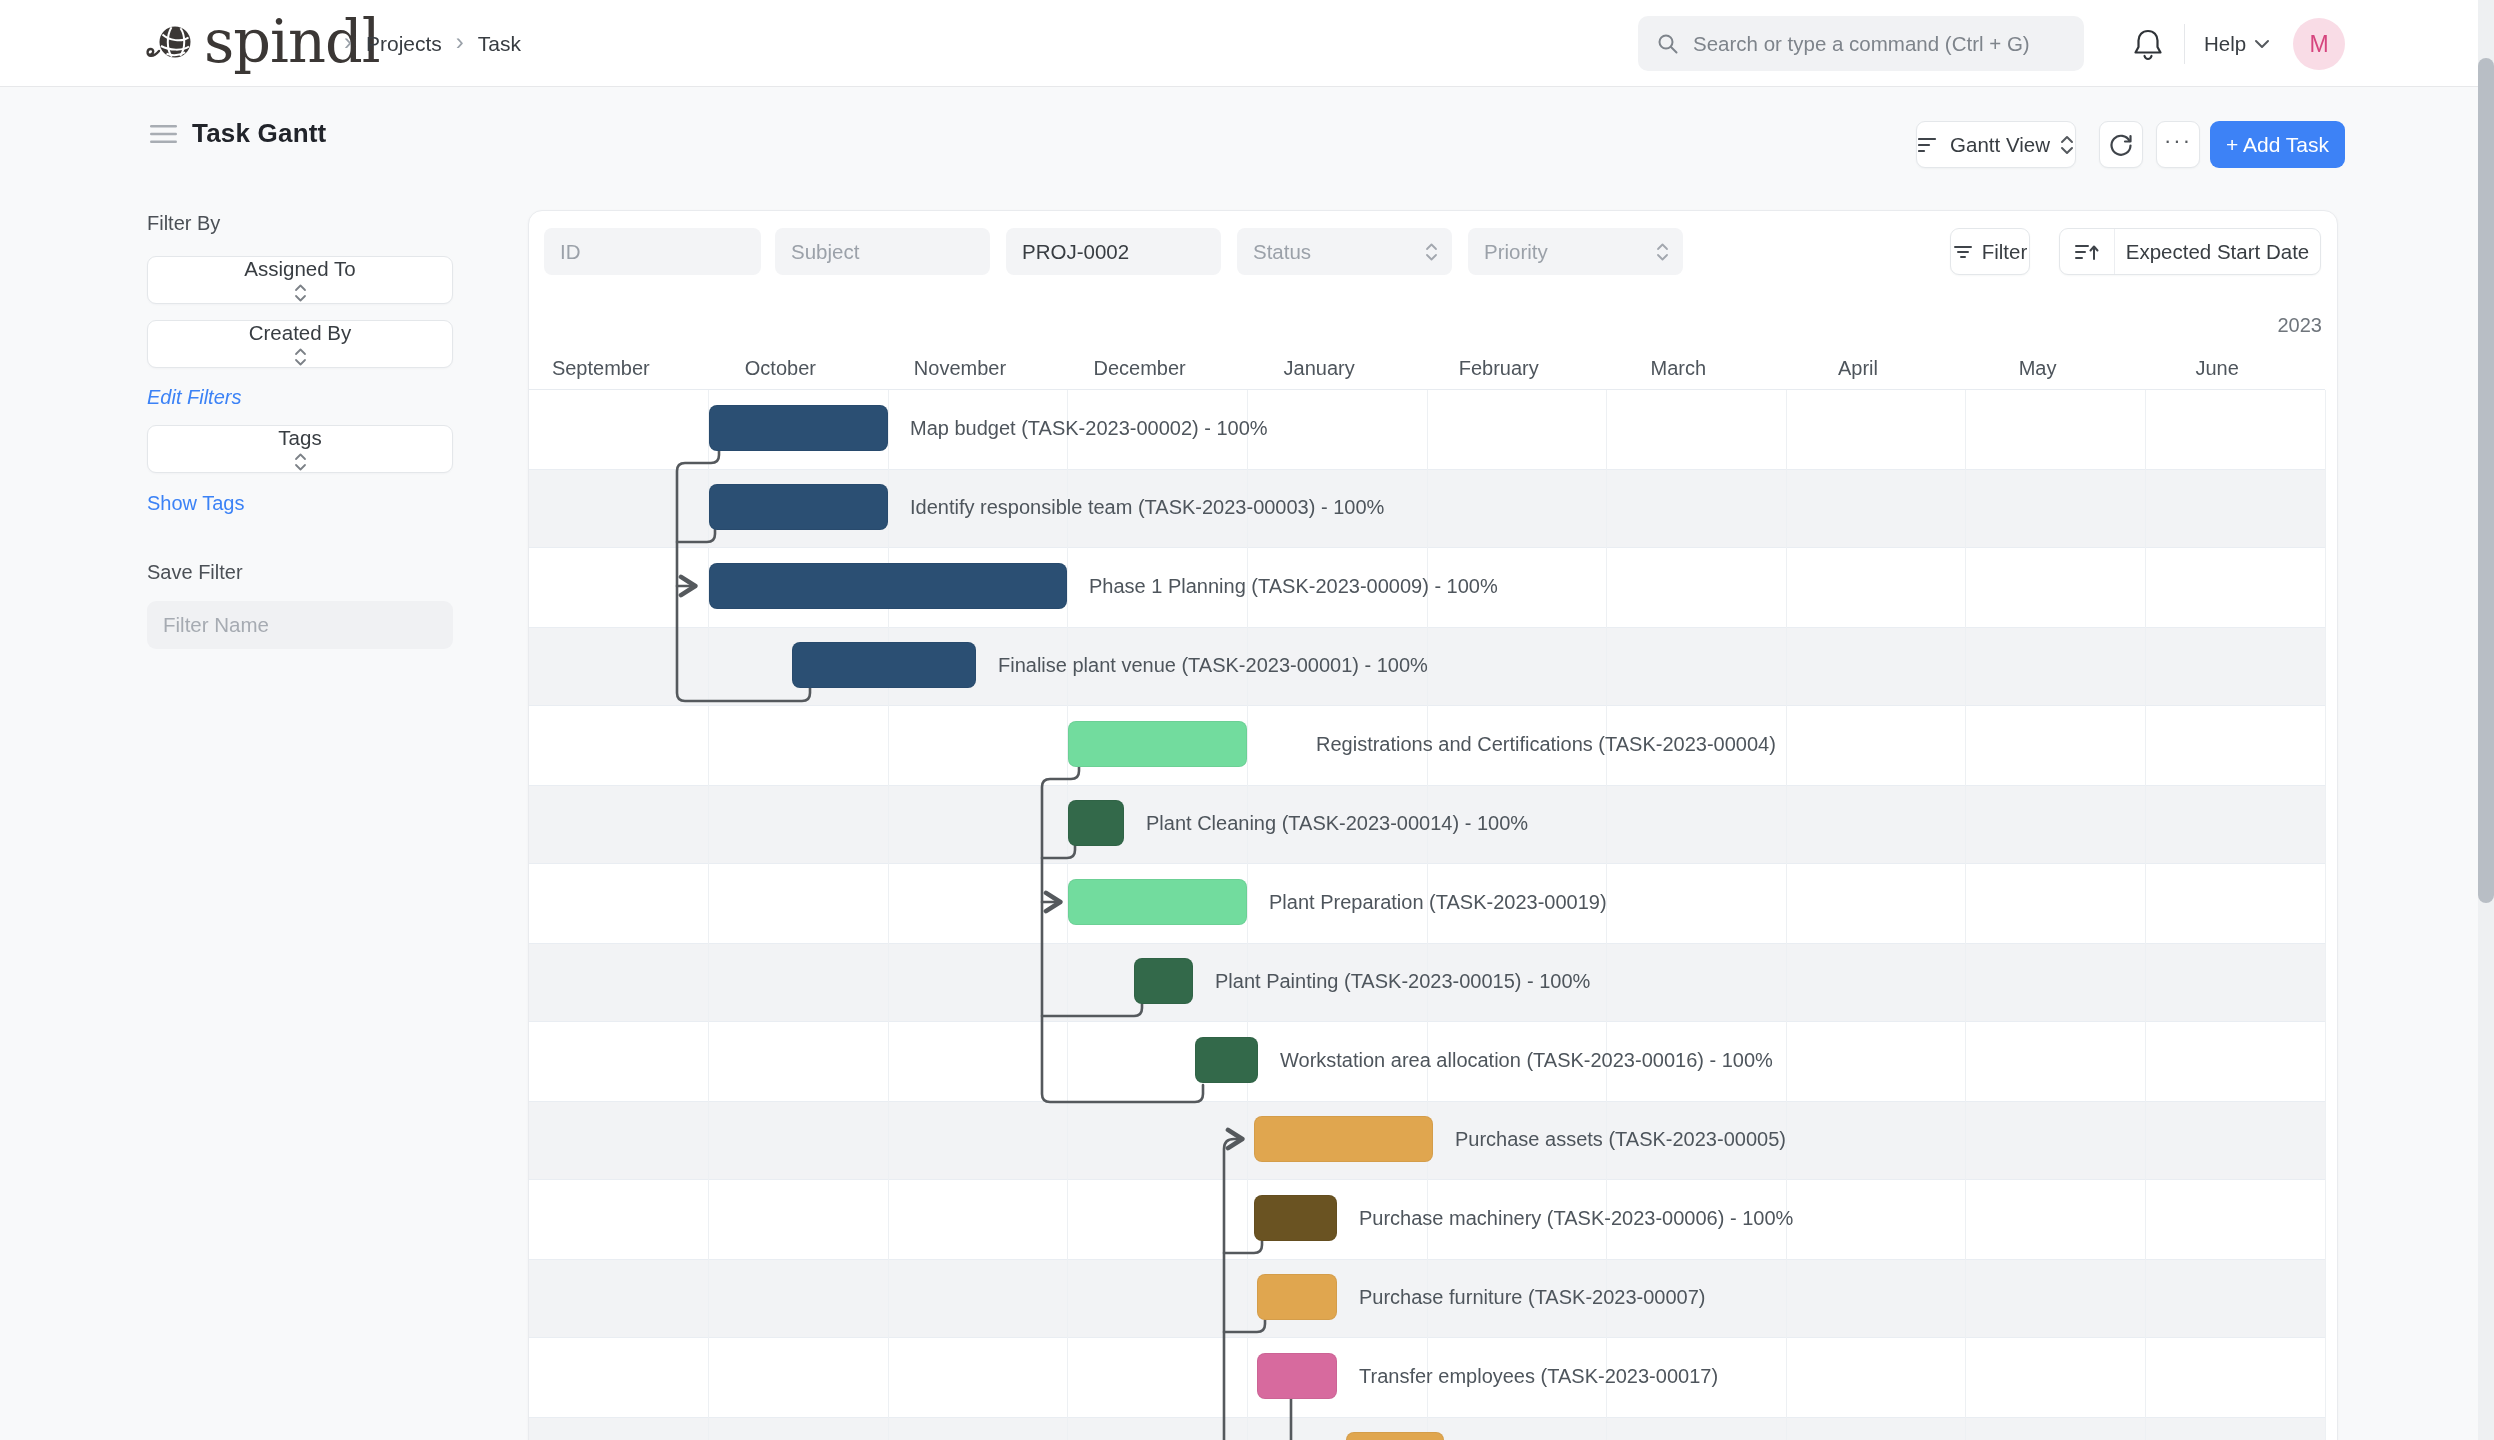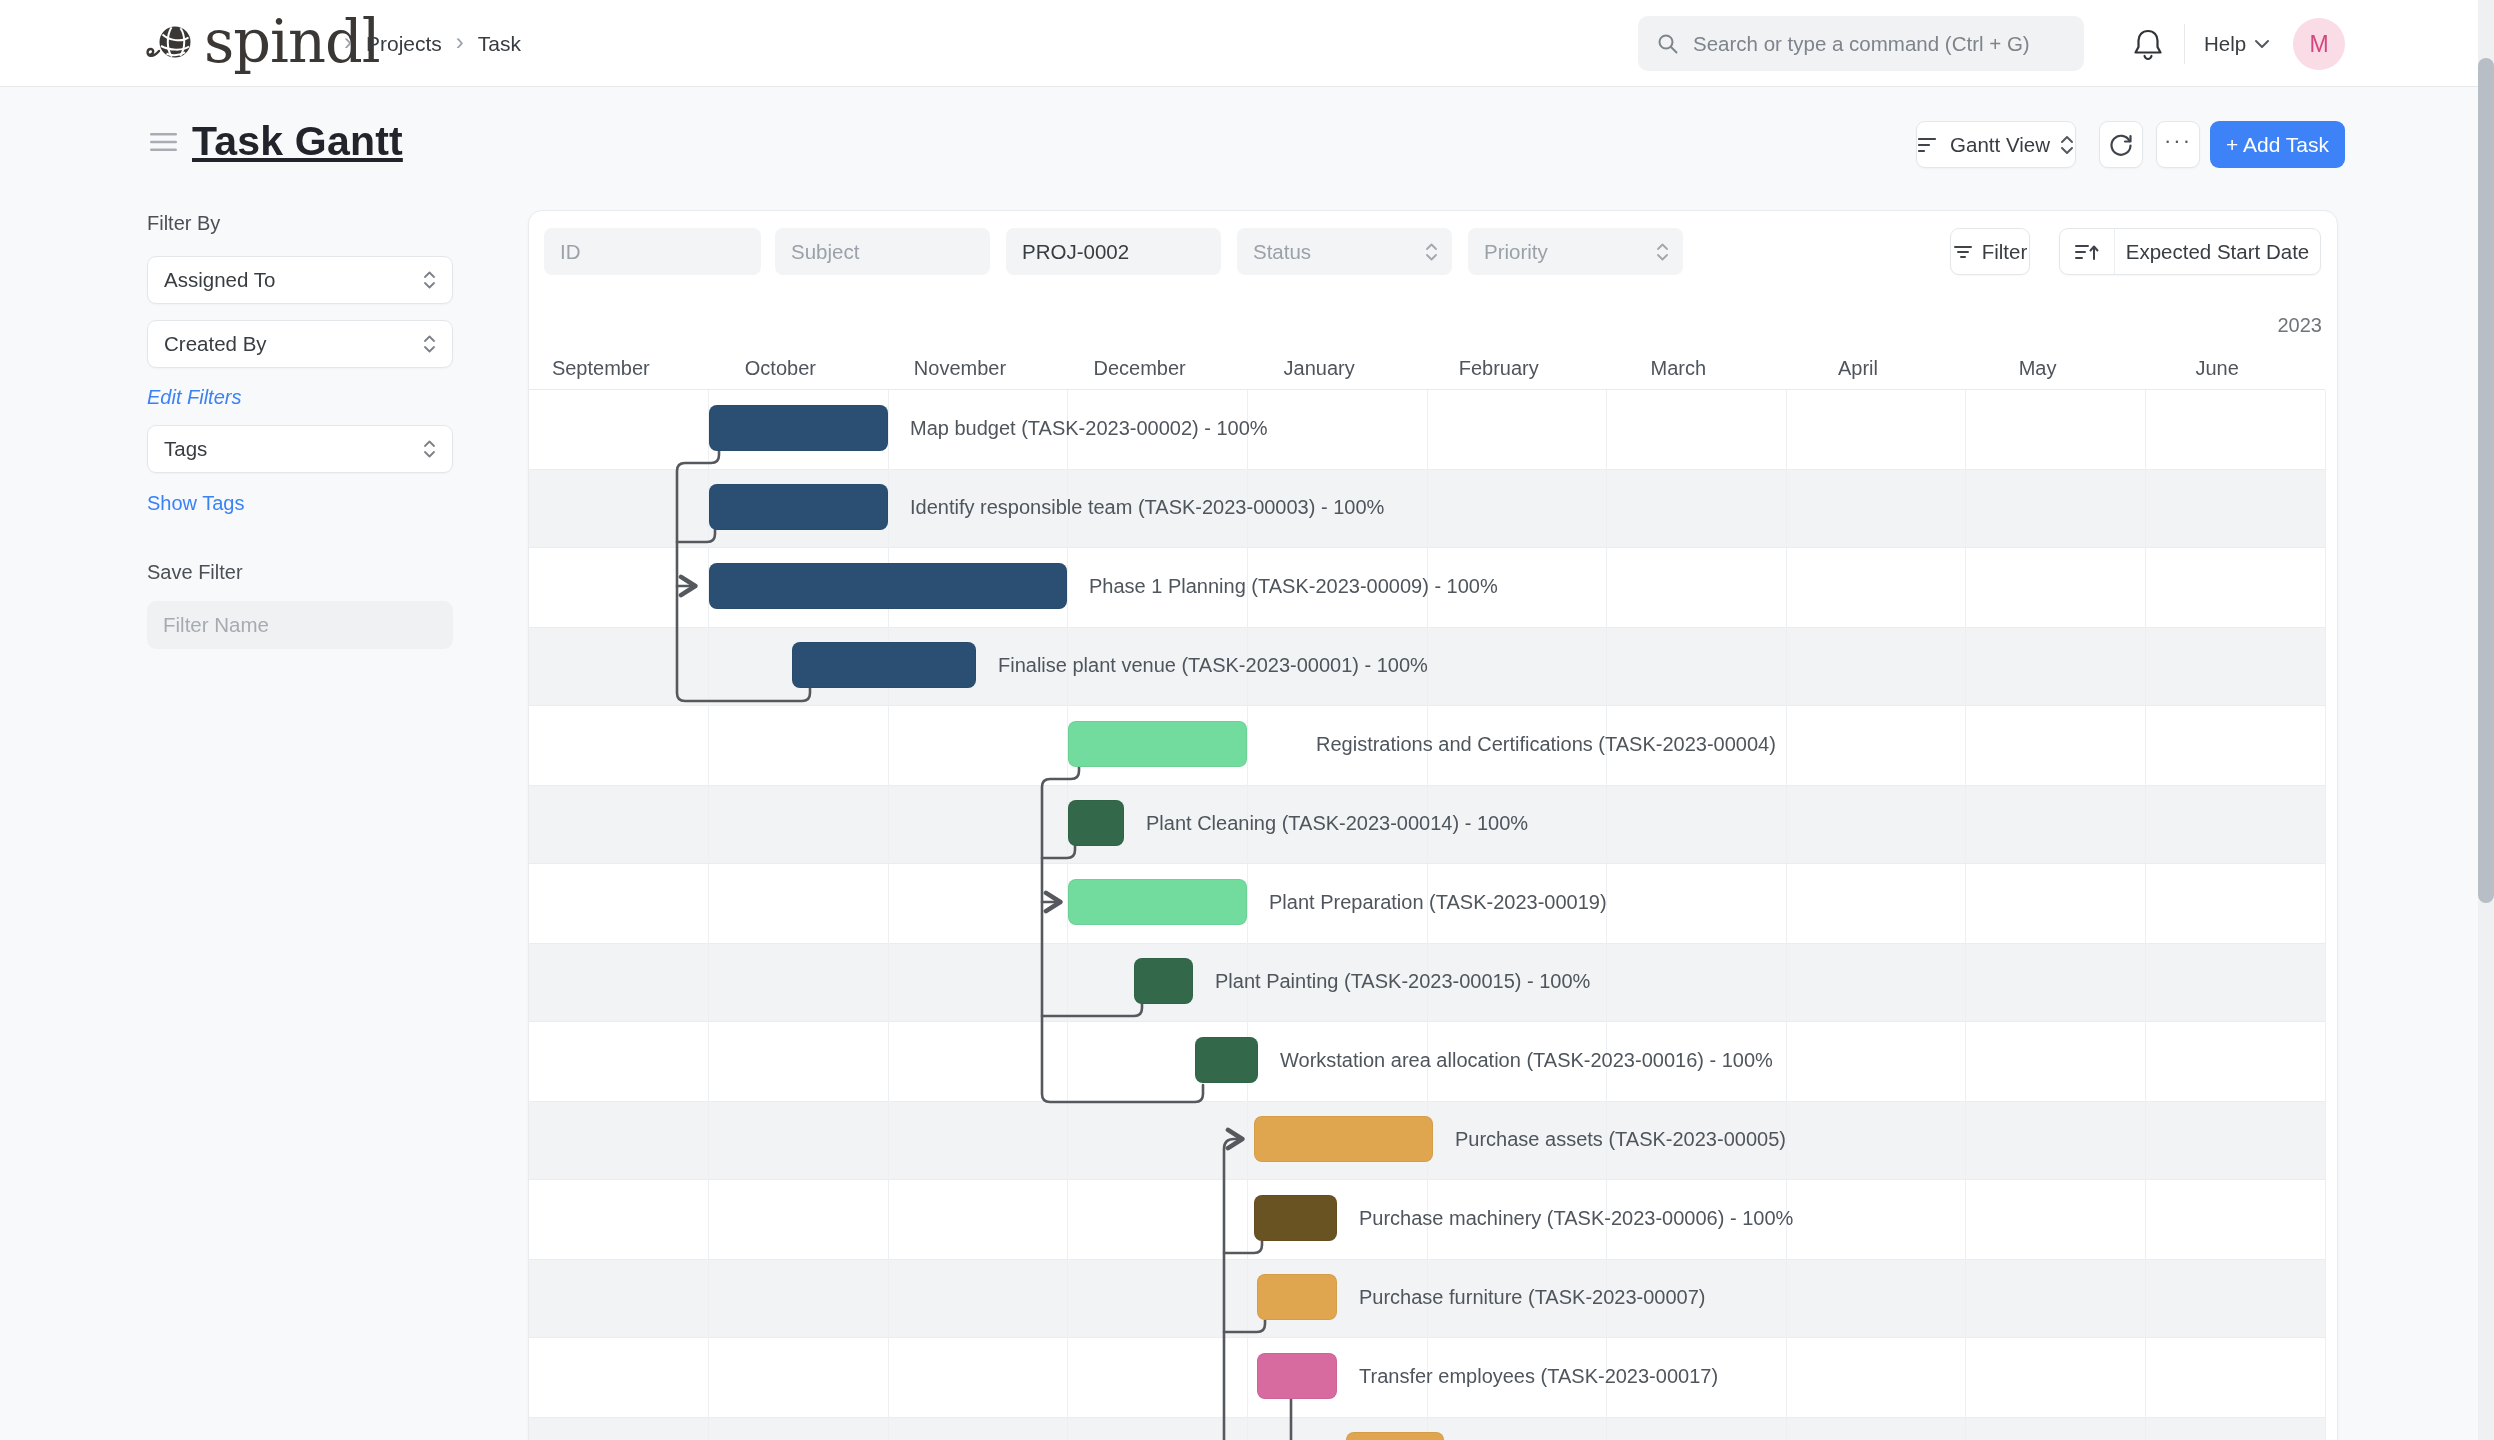--- a/index.html
+++ b/index.html
@@ -14,31 +14,31 @@
   .crumb-sep { color:#9aa1a9; font-size:24px; line-height:1; margin-top:-3px; }
   .searchbar { position:absolute; left:1638px; top:16px; width:446px; height:55px; background:#f1f2f4; border-radius:10px; display:flex; align-items:center; padding:0 18px; gap:13px; cursor:text; }
   .searchbar span { font-size:20.5px; color:#7e848b; }
   .bell { position:absolute; left:2128px; top:24px; width:40px; height:40px; display:flex; align-items:center; justify-content:center; cursor:pointer; }
   .nav-divider { position:absolute; left:2184px; top:24px; width:1px; height:40px; background:#e5e7ea; }
   .help { position:absolute; left:2204px; top:0; height:87px; display:flex; align-items:center; gap:8px; font-size:20.5px; color:#383d42; cursor:pointer; }
   .avatar { position:absolute; left:2293px; top:18px; width:52px; height:52px; border-radius:50%; background:#f9dce6; color:#d6457e; font-size:23px; font-weight:500; display:flex; align-items:center; justify-content:center; cursor:pointer; }
 
   
   .page-head { position:absolute; left:150px; top:118px; display:flex; align-items:center; gap:15px; }
-  .page-title { font-size:41px; font-weight:700; color:#21242a; letter-spacing:.2px;text-decoration:underline; }
+  .page-title { font-size:26px; font-weight:700; color:#21242a; letter-spacing:.2px; }
   .btn { background:#fff; border:1px solid #e4e7ea; border-radius:9px; display:flex; align-items:center; justify-content:center; cursor:pointer; font-size:20.5px; color:#383d42; box-shadow:0 1px 2px rgba(25,39,52,.04); }
   .gantt-view-btn { position:absolute; left:1916px; top:121px; width:160px; height:47px; gap:10px; }
   .icon-btn-refresh { position:absolute; left:2099px; top:121px; width:44px; height:47px; }
   .icon-btn-more { position:absolute; left:2156px; top:121px; width:44px; height:47px; font-size:22px; letter-spacing:2px; color:#55595e; padding-bottom:8px; }
   .add-task-btn { position:absolute; left:2210px; top:121px; width:135px; height:47px; background:#3d82f6; border:none; border-radius:9px; color:#fff; font-size:21px; display:flex; align-items:center; justify-content:center; cursor:pointer; }
 
   
   .sidebar { position:absolute; left:147px; top:212px; width:306px; }
   .side-label { position:absolute; left:0; font-size:20px; font-weight:500; color:#4b5056; }
-  .side-select { position:absolute; left:0; width:306px; height:48px; background:#fff; border:1px solid #e4e7ea; border-radius:9px; display:flex; align-items:center; justify-content:space-between; padding:0 16px; font-size:20.5px; color:#383d42; cursor:pointer; box-shadow:0 1px 2px rgba(25,39,52,.03); }
+  .side-select { position:absolute; left:0; width:306px; height:48px; background:#fff; border:1px solid #e4e7ea; border-radius:9px; display:flex; align-items:center; justify-content:space-between; padding:0 16px; font-size:20.5px; color:#383d42; cursor:pointer; box-shadow:0 1px 2px rgba(25,39,52,.03);flex-direction:column; }
   .side-link { position:absolute; left:0; font-size:20px; color:#3b82f6; cursor:pointer; }
   .side-input { position:absolute; left:0; width:306px; height:48px; background:#f0f1f3; border:none; border-radius:9px; padding:0 16px; font-size:20.5px; color:#383d42; font-family:"Liberation Sans", sans-serif; }
   .side-input::placeholder { color:#a6abb2; }
 
   
   .card { position:absolute; left:528px; top:210px; width:1810px; height:1246px; background:#fff; border:1px solid #e9ebee; border-radius:14px; box-shadow:0 1px 3px rgba(25,39,52,.04); overflow:hidden; }
   .f-input { position:absolute; top:17px; height:47px; background:#f3f4f6; border:none; border-radius:8px; padding:0 16px; font-size:20.5px; font-family:"Liberation Sans", sans-serif; color:#383d42; }
   .f-input::placeholder { color:#9ba1a9; }
   .f-select { position:absolute; top:17px; height:47px; background:#f3f4f6; border-radius:8px; display:flex; align-items:center; justify-content:space-between; padding:0 14px 0 16px; font-size:20.5px; color:#9ba1a9; cursor:pointer; }
   .filter-btn { position:absolute; left:1421px; top:17px; width:80px; height:47px; gap:9px; }

